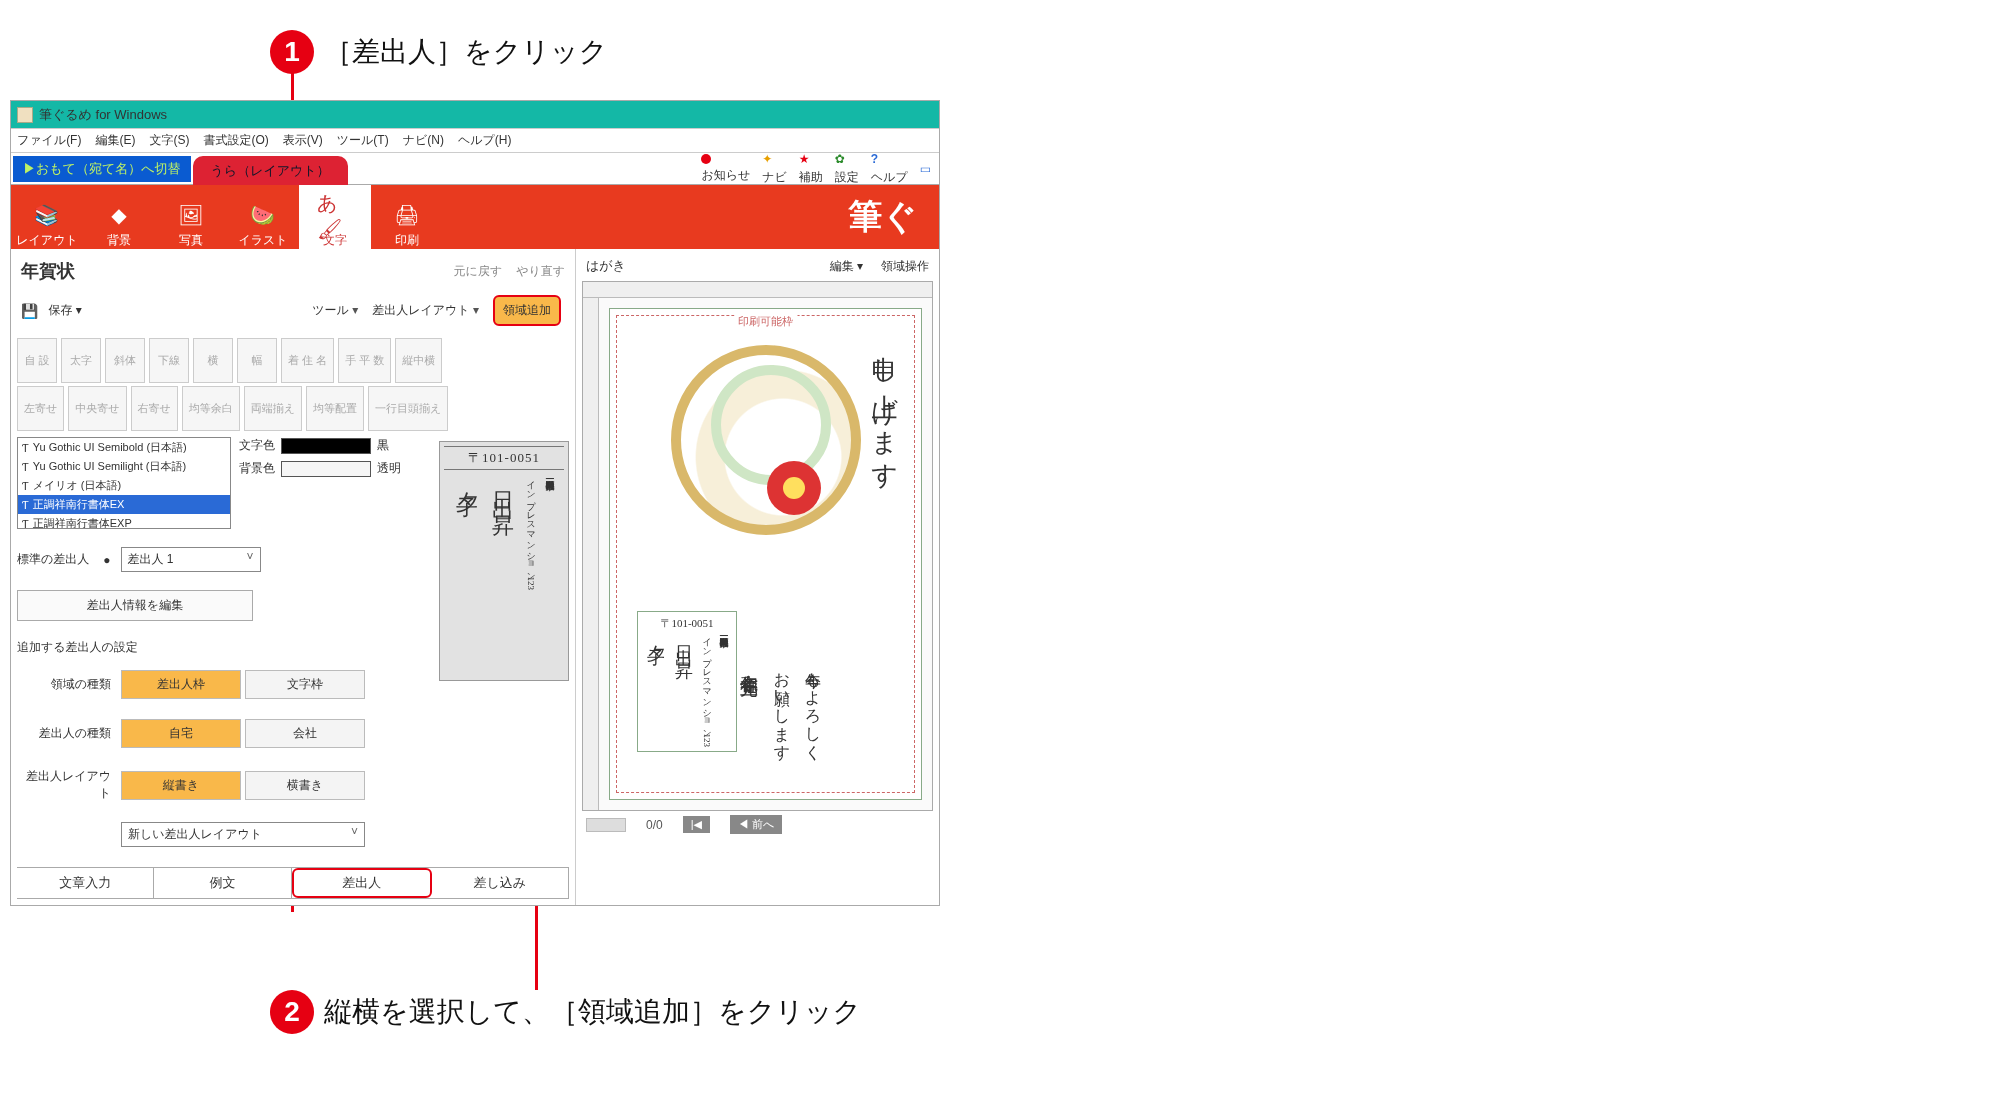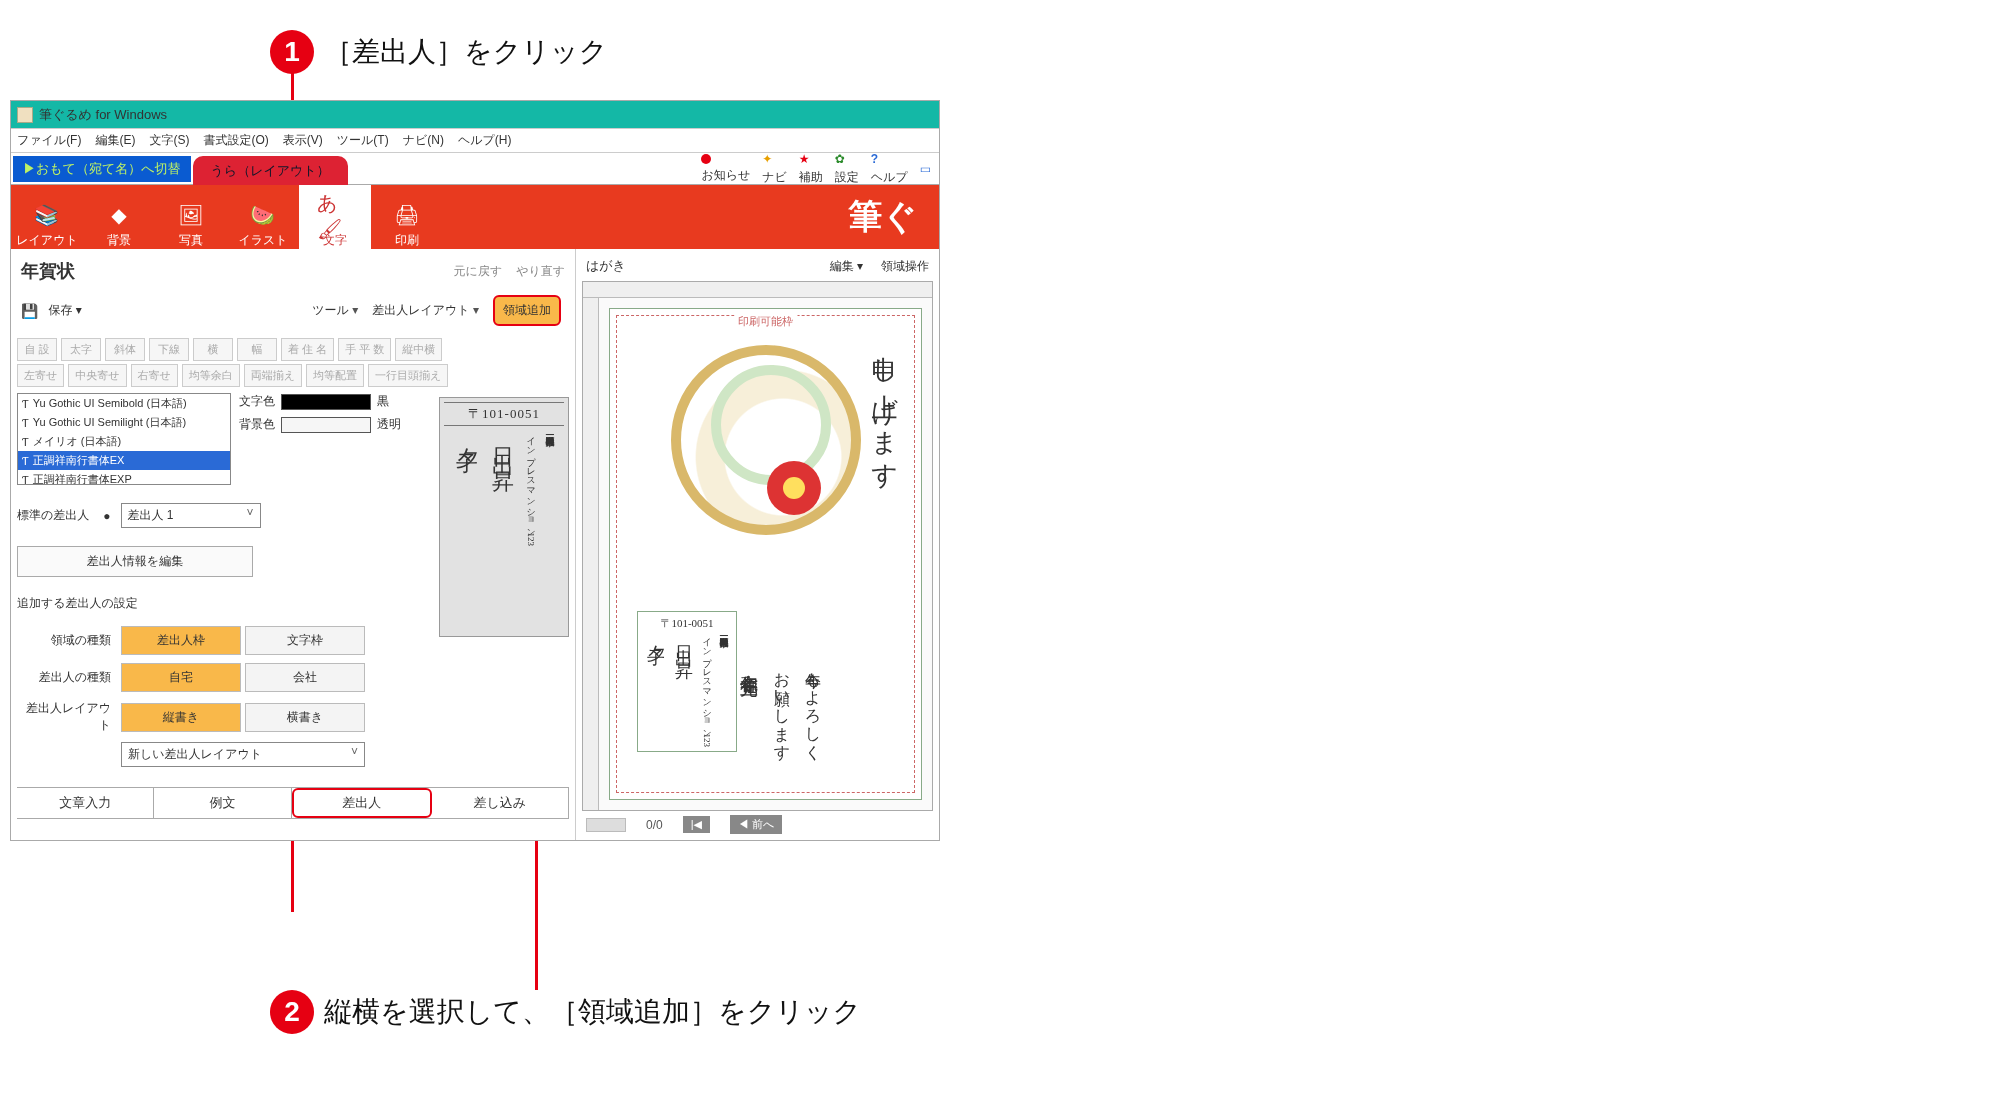--- a/index.html
+++ b/index.html
@@ -41,40 +41,40 @@
 
   .saverow { display: flex; align-items: center; gap: 10px; padding: 4px; }
   .save-ico { color: #2a7; font-size: 14px; }
   .toolrow { display: flex; gap: 14px; align-items: center; margin-left: auto; font-size: 12px; padding-right: 4px; }
   .toolrow span.drop::after { content: " ▾"; color: #555; }
 
   .btn-add-region { background: #f9b84a; border: 2px solid #e60012; border-radius: 6px; padding: 5px 8px; font-size: 12px; color: #333; }
 
   .disabled-toolbar { margin-top: 8px; display: flex; flex-direction: column; gap: 3px; }
   .dt-row { display: flex; gap: 4px; }
-  .dt-btn { border: 1px solid #ccc; background: #f6f6f6; color: #aaa; padding: 3px 6px; font-size: 11px; min-width: 40px; text-align: center; }
+  .dt-btn { border: 1px solid #ccc; background: #f6f6f6; color: #aaa; padding: 14px 6px; font-size: 11px; min-width: 40px; text-align: center; }
 
   .midrow { display: flex; gap: 10px; margin-top: 6px; }
   .fontlist { flex: 1; border: 1px solid #888; height: 92px; overflow-y: auto; font-size: 11px; background: #fff; }
   .fontlist div { padding: 2px 4px; display: flex; align-items: center; gap: 4px; }
   .fontlist div.sel { background: #2a6ad6; color: #fff; }
   .colcol { width: 190px; display: flex; flex-direction: column; gap: 6px; font-size: 12px; }
   .colrow { display: flex; align-items: center; gap: 6px; }
   .swatch { width: 90px; height: 16px; border: 1px solid #555; }
   .sw-black { background: #000; }
   .sw-trans { background: #f6f6f6; }
 
   .std-sender { display: flex; align-items: center; gap: 10px; margin-top: 10px; font-size: 12px; }
   .combo { border: 1px solid #888; padding: 3px 24px 3px 6px; font-size: 12px; position: relative; background: #fff; min-width: 140px; }
   .combo::after { content: "˅"; position: absolute; right: 6px; top: 2px; color: #666; }
 
   .wide-btn { border: 1px solid #aaa; background: #fafafa; padding: 6px; text-align: center; font-size: 12px; width: 236px; margin-top: 10px; }
 
   .sectlabel { margin-top: 10px; font-size: 12px; }
-  .optgrid { display: grid; grid-template-columns: 100px 120px 120px; gap: 8px 4px; margin-top: 6px; align-items: center; font-size: 12px; }
+  .optgrid { display: grid; grid-template-columns: 100px 120px 120px; gap: 20px 4px; margin-top: 6px; align-items: center; font-size: 12px; }
   .optgrid .olabel { text-align: right; padding-right: 6px; }
   .obtn { border: 1px solid #bbb; background: #f4f4f4; padding: 5px 4px; text-align: center; font-size: 12px; }
   .obtn.on { background: #f9b84a; }
   .newlayout { grid-column: 2 / span 2; }
 
   .bottom-tabs { display: flex; border-top: 1px solid #aaa; border-bottom: 1px solid #aaa; margin-top: 20px; height: 32px; }
   .btab { flex: 1; display: flex; align-items: center; justify-content: center; border-right: 1px solid #aaa; font-size: 13px; background: #fff; }
   .btab.hi { border: 2px solid #e60012; border-radius: 6px; }
 
   

